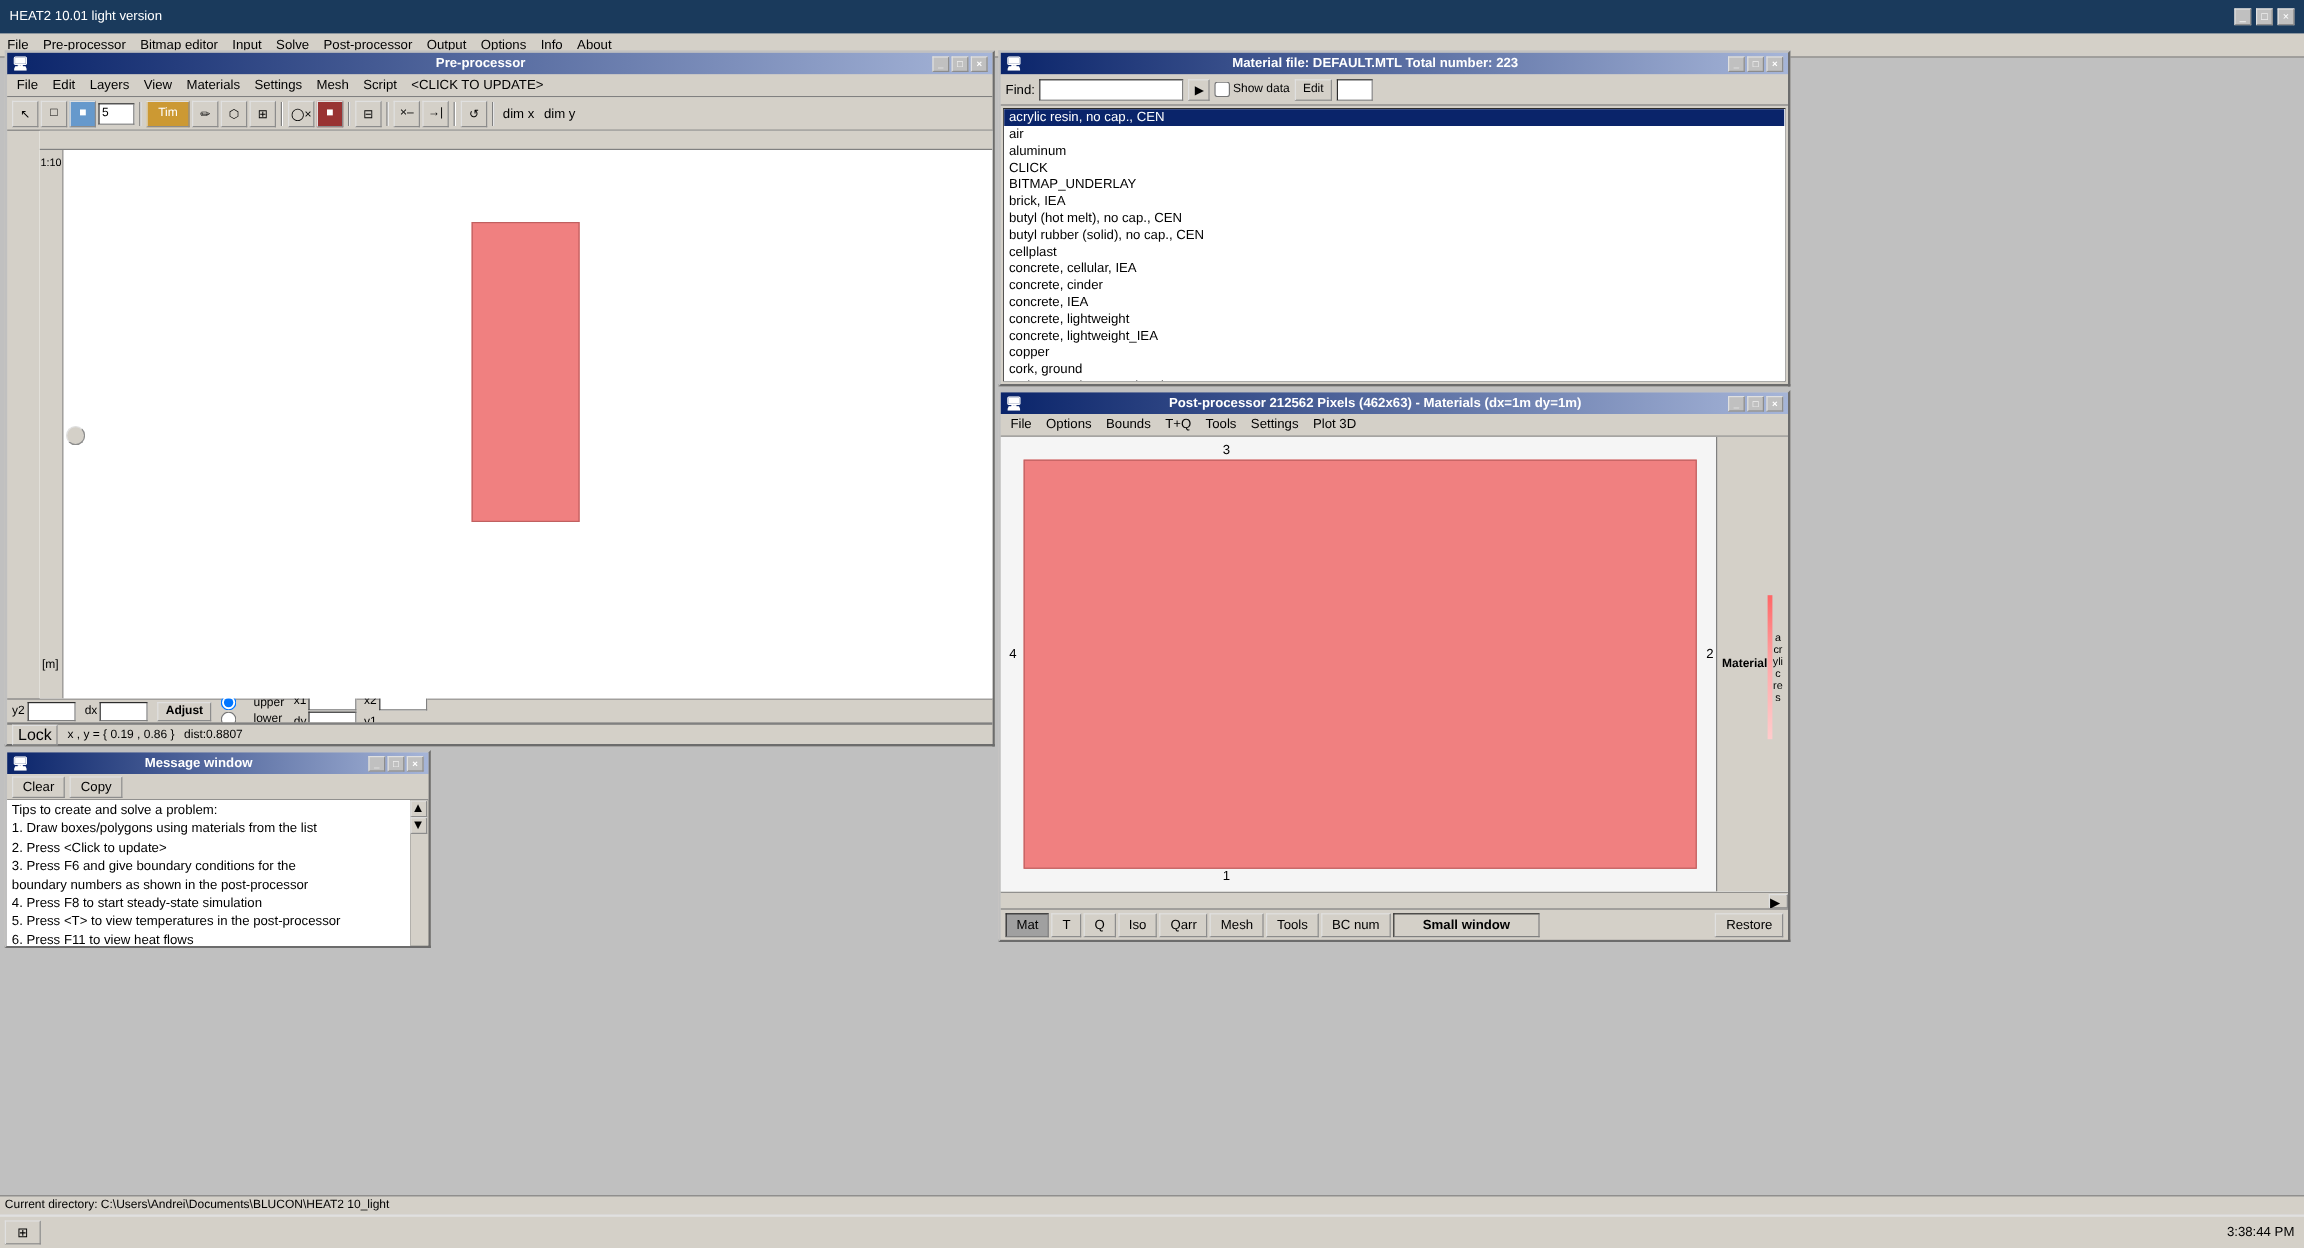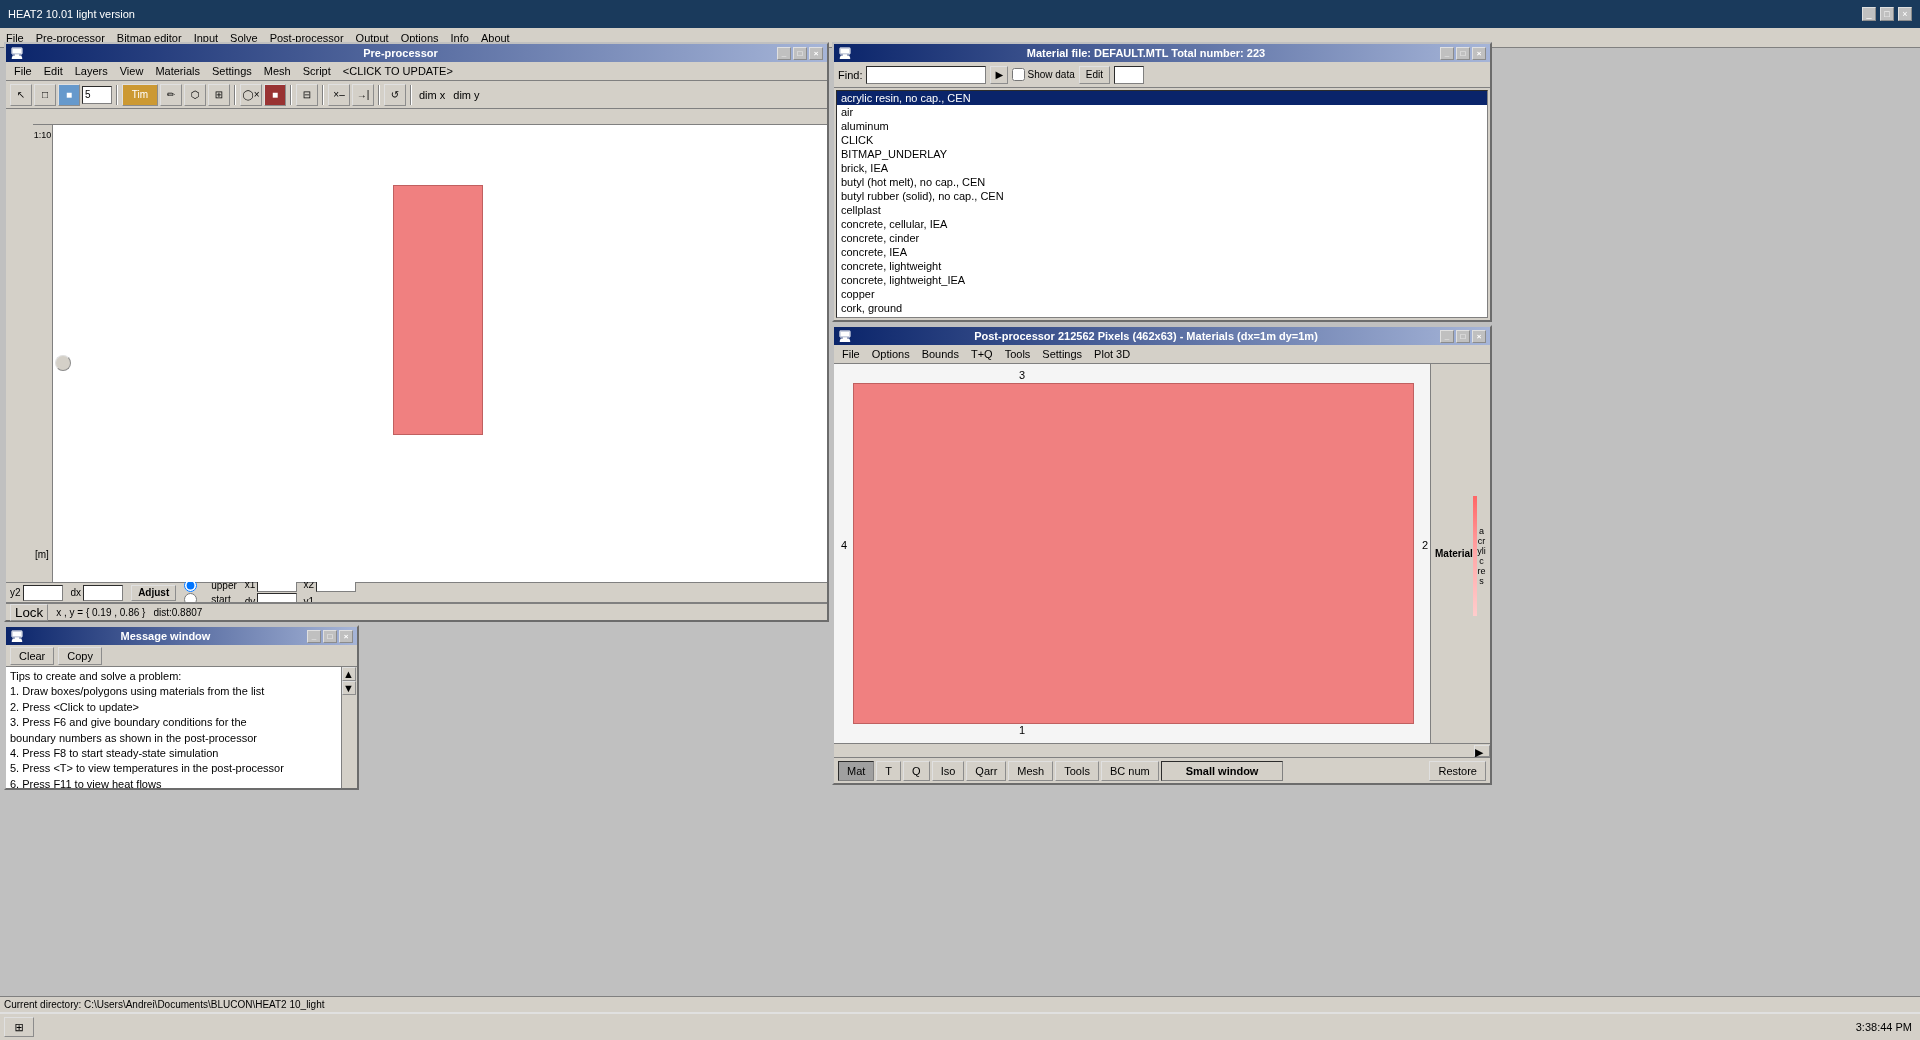--- a/index.html
+++ b/index.html
@@ -528,21 +528,21 @@
       <input class="status-input" type="text" style="">
     </div>
     <button class="status-btn">Adjust</button>
     <div class="radio-group">
       <div class="radio-item">
         <input type="radio" name="pos" checked="" style="">
         <span>upper</span>
       </div>
       <div class="radio-item">
         <input type="radio" name="pos" style="">
-        <span>start</span>
+        <span>lower</span>
       </div>
     </div>
     <div style="display:flex; flex-direction:column; gap:1px;">
       <div class="status-field">
         <span>x1</span>
         <input class="status-input" type="text" style="">
         <span style="margin-left:4px;">x2</span>
         <input class="status-input" type="text" style="">
       </div>
       <div class="status-field">

